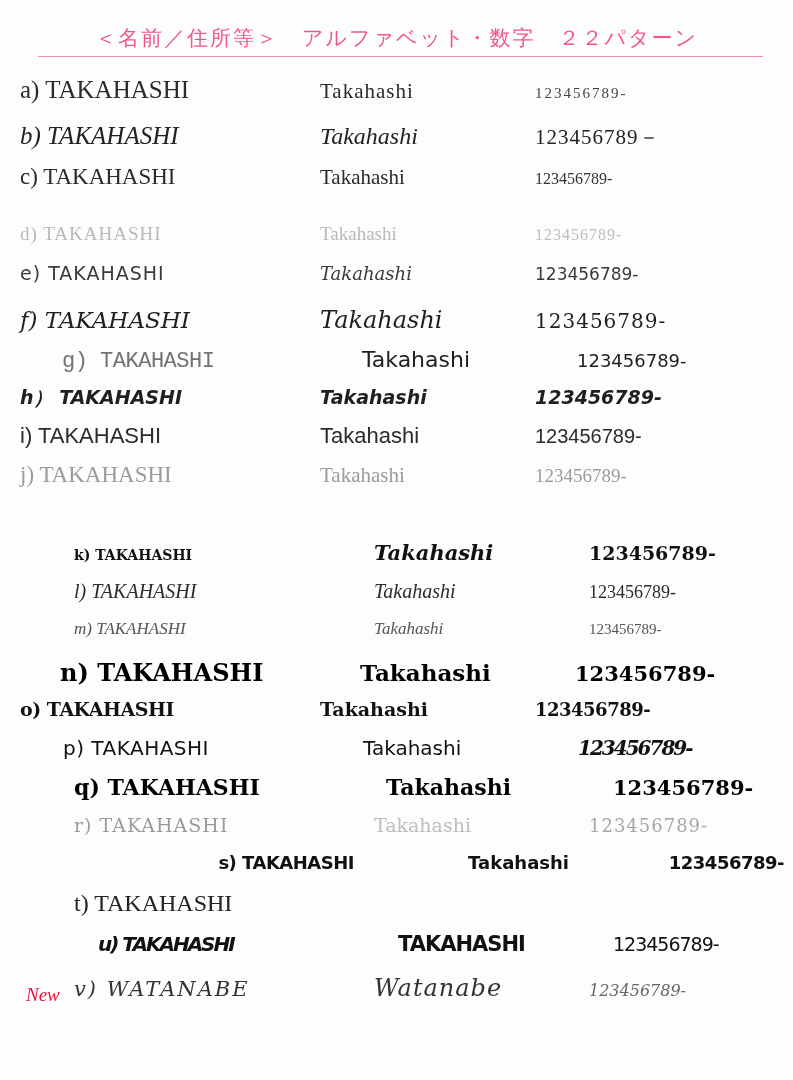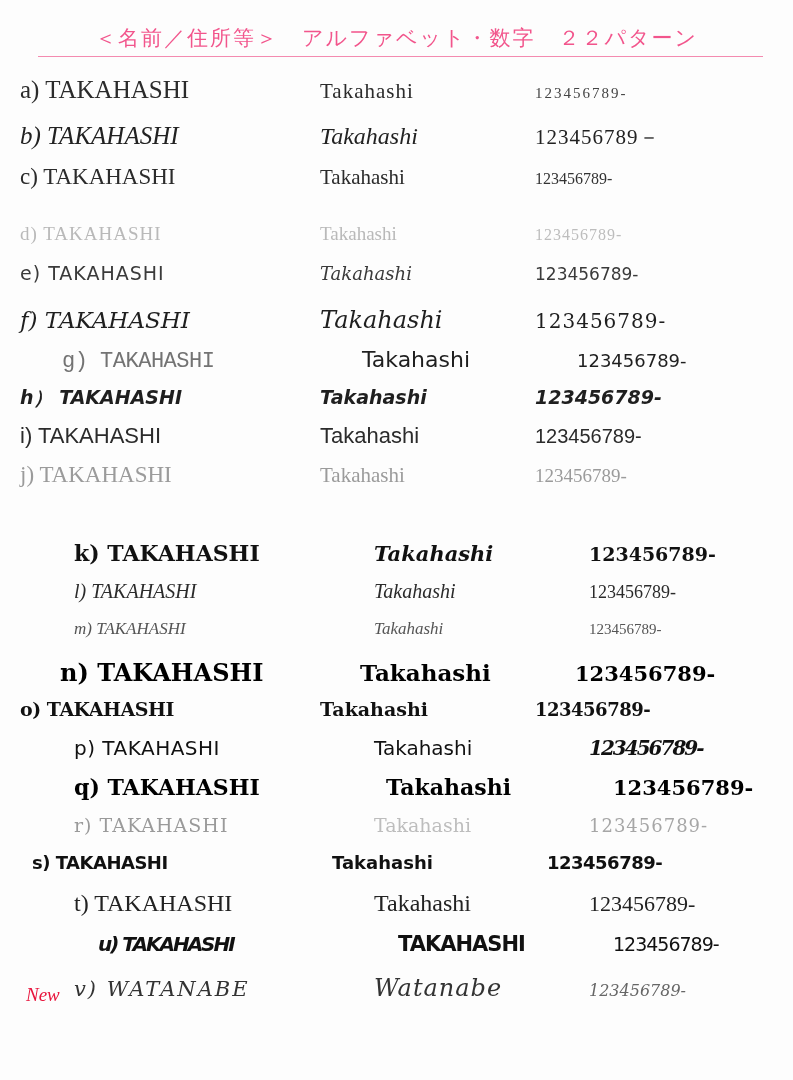--- a/index.html
+++ b/index.html
@@ -136,21 +136,21 @@
   .f-i .cell-name { font-family: "Liberation Sans", sans-serif; font-size: 22px; color: #2b2b2b; }
   .f-i .cell-mixed { font-family: "Liberation Sans", sans-serif; font-size: 22px; color: #2b2b2b; }
   .f-i .cell-num { font-family: "Liberation Sans", sans-serif; font-size: 20px; color: #2b2b2b; }
 
   
   .f-j .cell-name { font-family: "Liberation Serif", serif; font-size: 23px; color: #9b9b9b; }
   .f-j .cell-mixed { font-family: "Liberation Serif", serif; font-size: 21px; color: #9b9b9b; }
   .f-j .cell-num { font-family: "Liberation Serif", serif; font-size: 19px; color: #9b9b9b; }
 
   
-  .f-k .cell-name { font-family: "DejaVu Serif", serif; font-weight: bold; font-size: 22px; color: #111; }
+  .f-k .cell-name { font-family: "DejaVu Serif", serif; font-weight: bold; font-size: 14px; color: #111; }
   .f-k .cell-mixed { font-family: "DejaVu Serif", serif; font-weight: bold; font-style: italic; font-size: 21px; color: #111; }
   .f-k .cell-num { font-family: "DejaVu Serif", serif; font-weight: bold; font-size: 19px; color: #111; }
 
   
   .f-l .cell-name { font-family: "Liberation Serif", serif; font-style: italic; font-size: 20px; color: #2b2b2b; }
   .f-l .cell-mixed { font-family: "Liberation Serif", serif; font-style: italic; font-size: 20px; color: #2b2b2b; }
   .f-l .cell-num { font-family: "Liberation Serif", serif; font-size: 18px; color: #2b2b2b; }
 
   
   .f-m .cell-name { font-family: "Liberation Serif", serif; font-style: italic; font-size: 17px; color: #555; }
@@ -301,45 +301,45 @@
       <span class="cell-mixed">Takahashi</span>
       <span class="cell-num">123456789-</span>
     </div>
 
     <div class="row f-o" style="height:38px; ">
       <span class="cell-name">o) TAKAHASHI</span>
       <span class="cell-mixed">Takahashi</span>
       <span class="cell-num">123456789-</span>
     </div>
 
-    <div class="row f-p" style="height:38px; padding-left:74px;">
+    <div class="row f-p" style="height:38px; padding-left:74px;justify-content:flex-end;">
       <span class="cell-name">p) TAKAHASHI</span>
       <span class="cell-mixed">Takahashi</span>
       <span class="cell-num">123456789-</span>
     </div>
 
     <div class="row f-q" style="height:40px; padding-left:74px;gap:12px;">
       <span class="cell-name">q) TAKAHASHI</span>
       <span class="cell-mixed">Takahashi</span>
       <span class="cell-num">123456789-</span>
     </div>
 
     <div class="row f-r" style="height:38px; padding-left:74px;">
       <span class="cell-name">r) TAKAHASHI</span>
       <span class="cell-mixed">Takahashi</span>
       <span class="cell-num">123456789-</span>
     </div>
 
-    <div class="row f-s" style="height:38px; padding-left:32px;">
+    <div class="row f-s" style="height:38px; padding-left:54px;text-align:right;">
       <span class="cell-name">s) TAKAHASHI</span>
       <span class="cell-mixed">Takahashi</span>
       <span class="cell-num">123456789-</span>
     </div>
 
-    <div class="row f-t" style="height:42px; padding-left:74px;">
+    <div class="row f-t" style="height:42px; padding-left:74px;flex-direction:column;">
       <span class="cell-name">t) TAKAHASHI</span>
       <span class="cell-mixed">Takahashi</span>
       <span class="cell-num">123456789-</span>
     </div>
 
     <div class="row f-u" style="height:42px; padding-left:98px;">
       <span class="cell-name">u) TAKAHASHI</span>
       <span class="cell-mixed">TAKAHASHI</span>
       <span class="cell-num">123456789-</span>
     </div>

